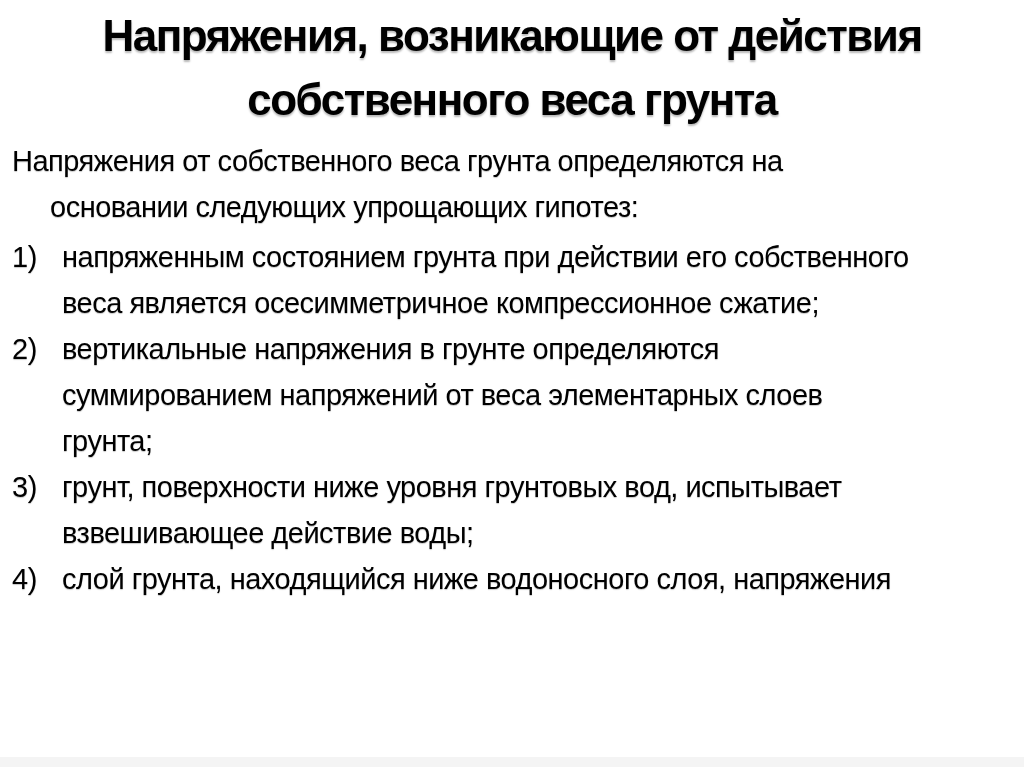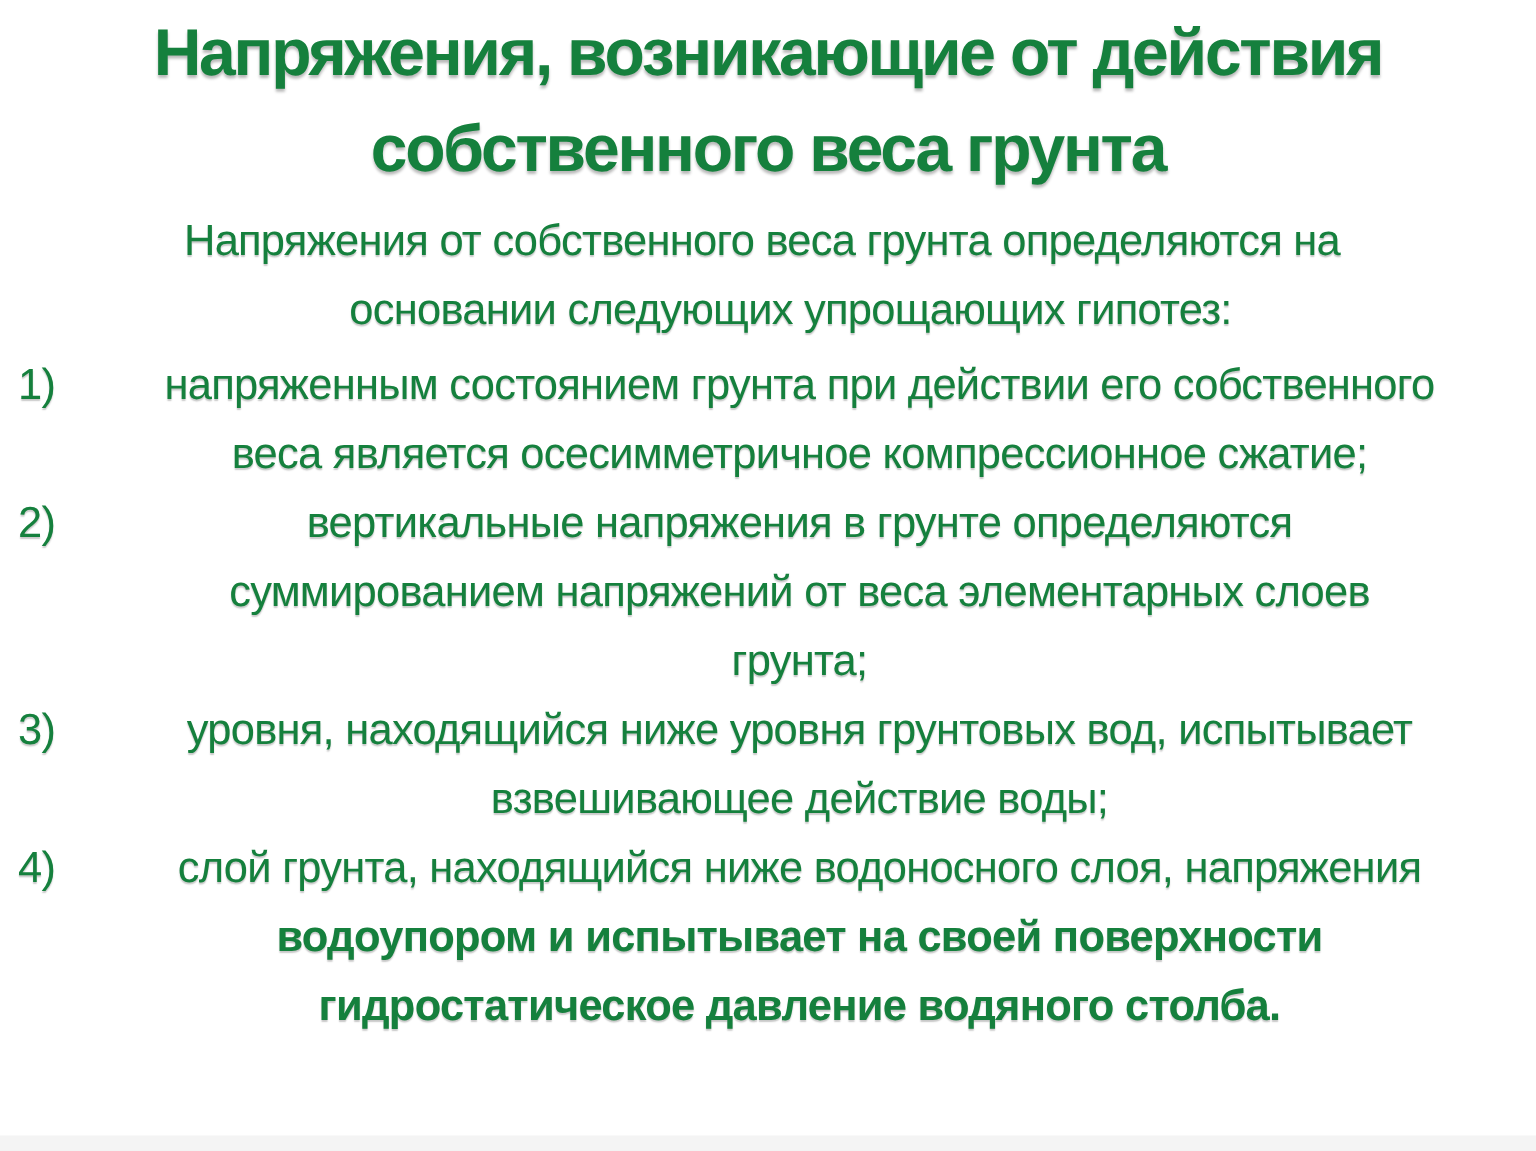--- a/index.html
+++ b/index.html
@@ -6,21 +6,21 @@
     margin: 0;
     padding: 0;
     background: #e9e9e9;
   }
   .slide {
     position: relative;
     width: 1024px;
     height: 767px;
     margin: 0 auto;
     background: #ffffff;
-    color: #15803d;
+    color: #000000;
     font-family: "Liberation Sans", "DejaVu Sans", sans-serif;
     overflow: hidden;
     box-sizing: border-box;
   }
   .title {
     margin: 0;
     padding: 4px 16px 0 16px;
     font-size: 44px;
     line-height: 64px;
     font-weight: 700;
@@ -28,21 +28,20 @@
     text-align: center;
     white-space: pre-line;
     text-shadow: 0 2px 2px rgba(0,0,0,0.28);
   }
   .content {
     padding: 0 20px 0 12px;
     font-size: 29px;
     line-height: 46px;
     letter-spacing: -0.5px;
     text-shadow: 0 1px 1px rgba(0,0,0,0.22);
-    text-align: center;
   }
   .intro {
     margin: 6px 0 0 0;
     padding-left: 38px;
     text-indent: -38px;
     white-space: pre-wrap;
   }
   .hypotheses {
     list-style: none;
     margin: 4px 0 0 0;
@@ -96,28 +95,27 @@
 
       <li class="item">
         <span class="num">2)</span>
         <span class="item-text"><span>вертикальные напряжения в грунте определяются
 суммированием напряжений от веса элементарных слоев
 грунта;</span><b></b></span>
       </li>
 
       <li class="item">
         <span class="num">3)</span>
-        <span class="item-text"><span>уровня, находящийся ниже уровня грунтовых вод, испытывает
+        <span class="item-text"><span>грунт, поверхности ниже уровня грунтовых вод, испытывает
 взвешивающее действие воды;</span><b></b></span>
       </li>
 
       <li class="item">
         <span class="num">4)</span>
         <span class="item-text"><span>слой грунта, находящийся ниже водоносного слоя, напряжения
-</span><b>водоупором и испытывает на своей поверхности
-гидростатическое давление водяного столба.</b></span>
+</span></span>
       </li>
 
     </ol>
   </div>
 
   <div class="slide-bottom-edge"></div>
 </div>
 
 </body></html>

